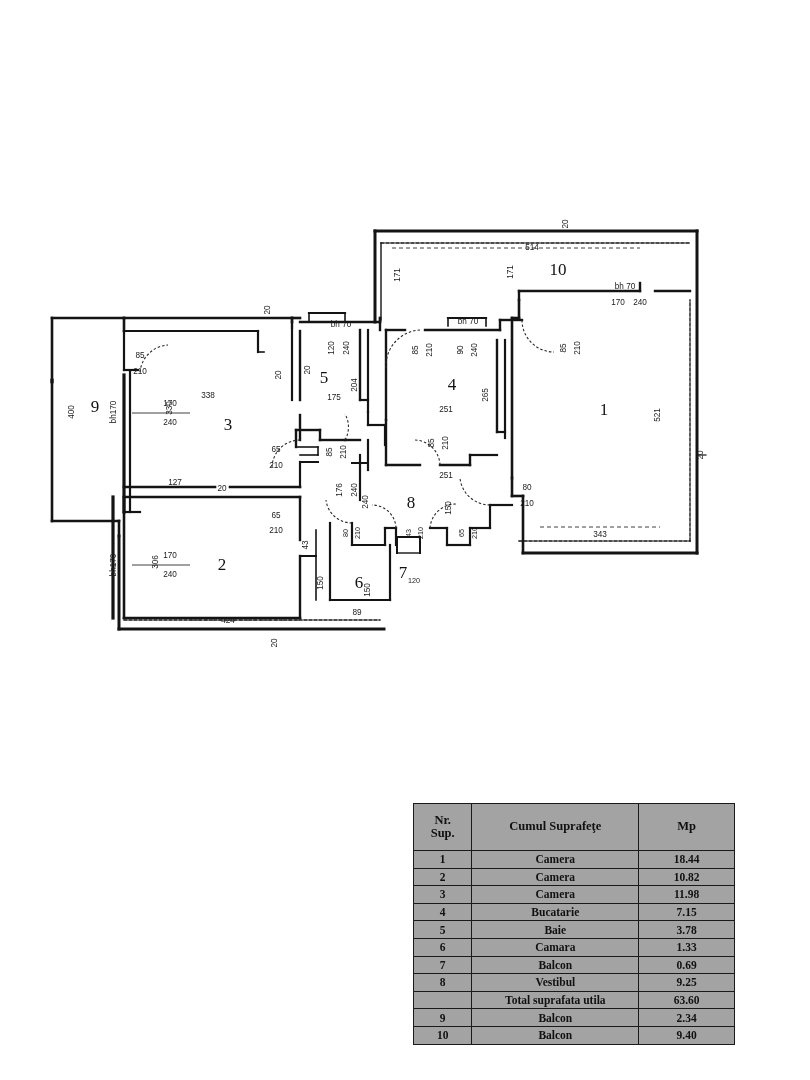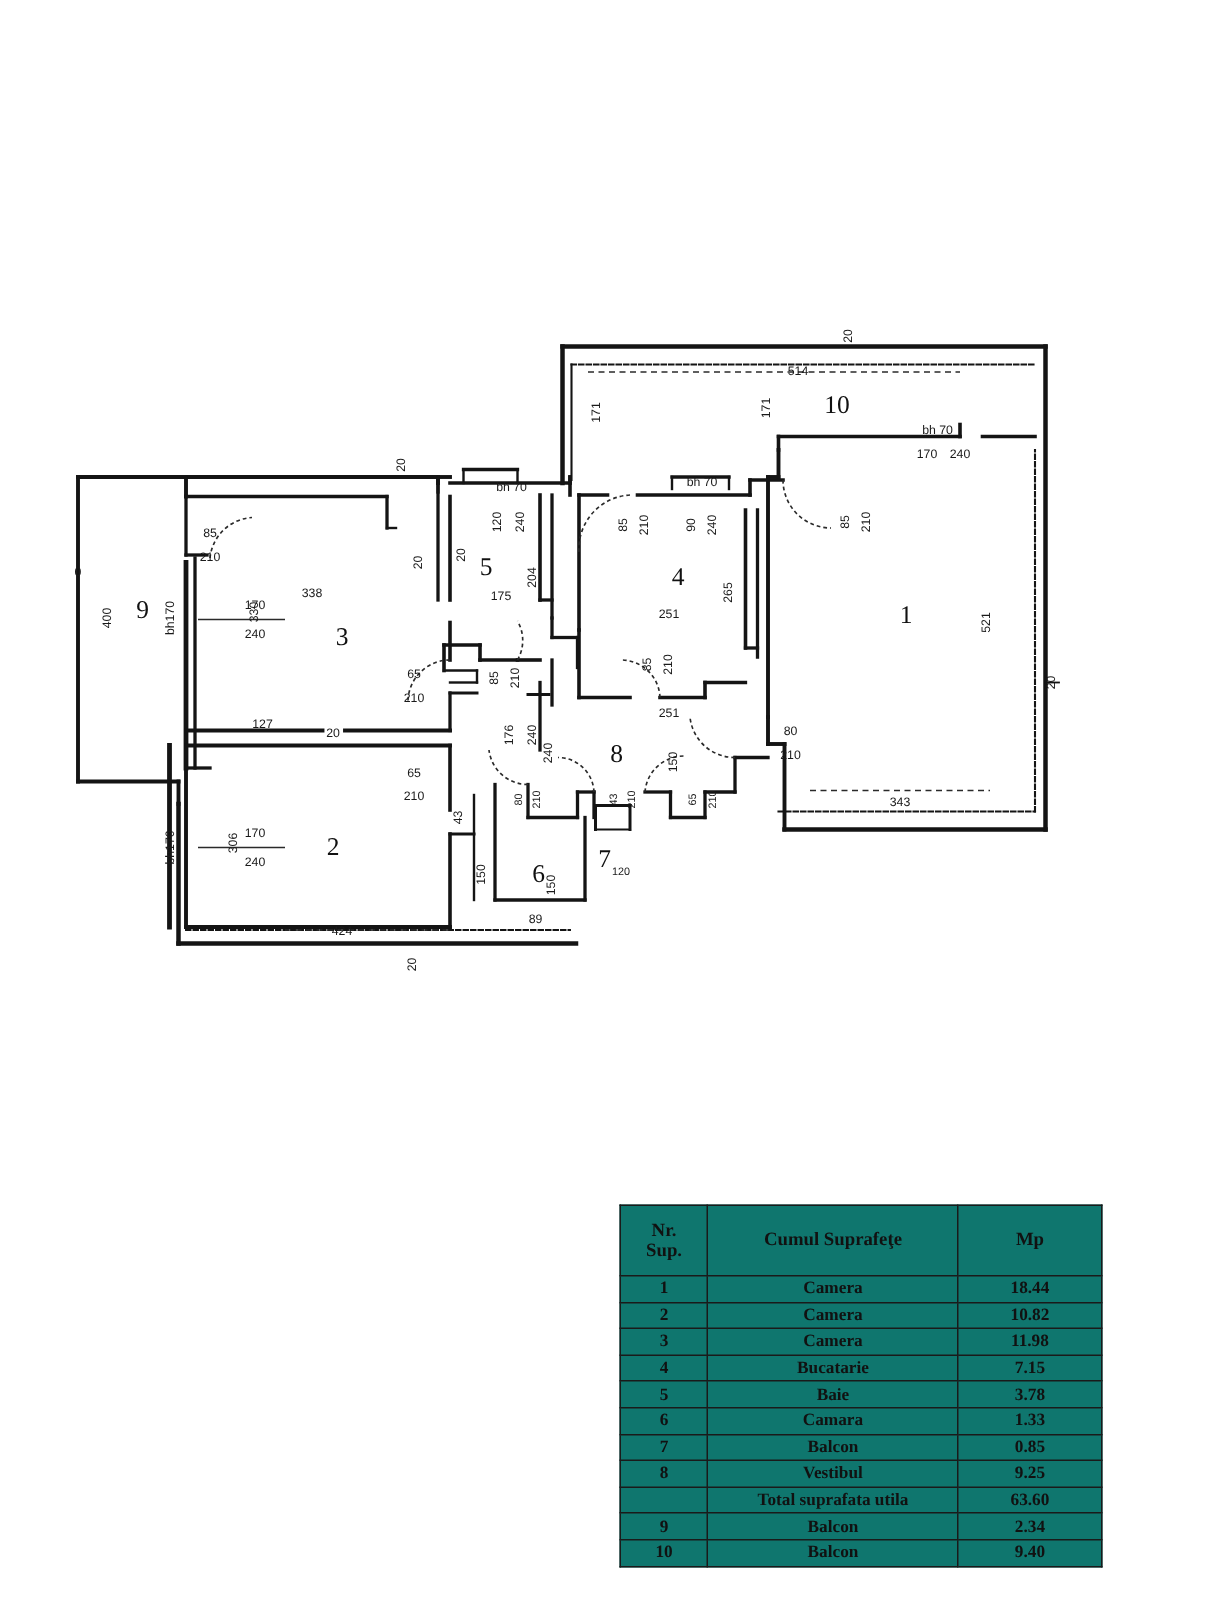--- a/index.html
+++ b/index.html
@@ -48,21 +48,21 @@
     fill: #1a1a1a;
   }
   
   #area-table {
     position: absolute;
     left: 413px;
     top: 803px;
     width: 322px;
     border-collapse: collapse;
     font-family: "Liberation Serif", serif;
-    background: #0f766e;
+    background: #a3a3a3;
   }
   #area-table td, #area-table th {
     border: 1px solid #1a1a1a;
     font-weight: bold;
     color: #111;
     text-align: center;
     padding: 0;
     line-height: 1.05;
   }
   #area-table thead th {
@@ -376,21 +376,21 @@
           <td class="col-mp">3.78</td>
         </tr>
         <tr>
           <td class="col-nr">6</td>
           <td class="col-name">Camara</td>
           <td class="col-mp">1.33</td>
         </tr>
         <tr>
           <td class="col-nr">7</td>
           <td class="col-name">Balcon</td>
-          <td class="col-mp">0.85</td>
+          <td class="col-mp">0.69</td>
         </tr>
         <tr>
           <td class="col-nr">8</td>
           <td class="col-name">Vestibul</td>
           <td class="col-mp">9.25</td>
         </tr>
         <tr>
           <td class="col-nr"></td>
           <td class="col-name">Total suprafata utila</td>
           <td class="col-mp">63.60</td>

